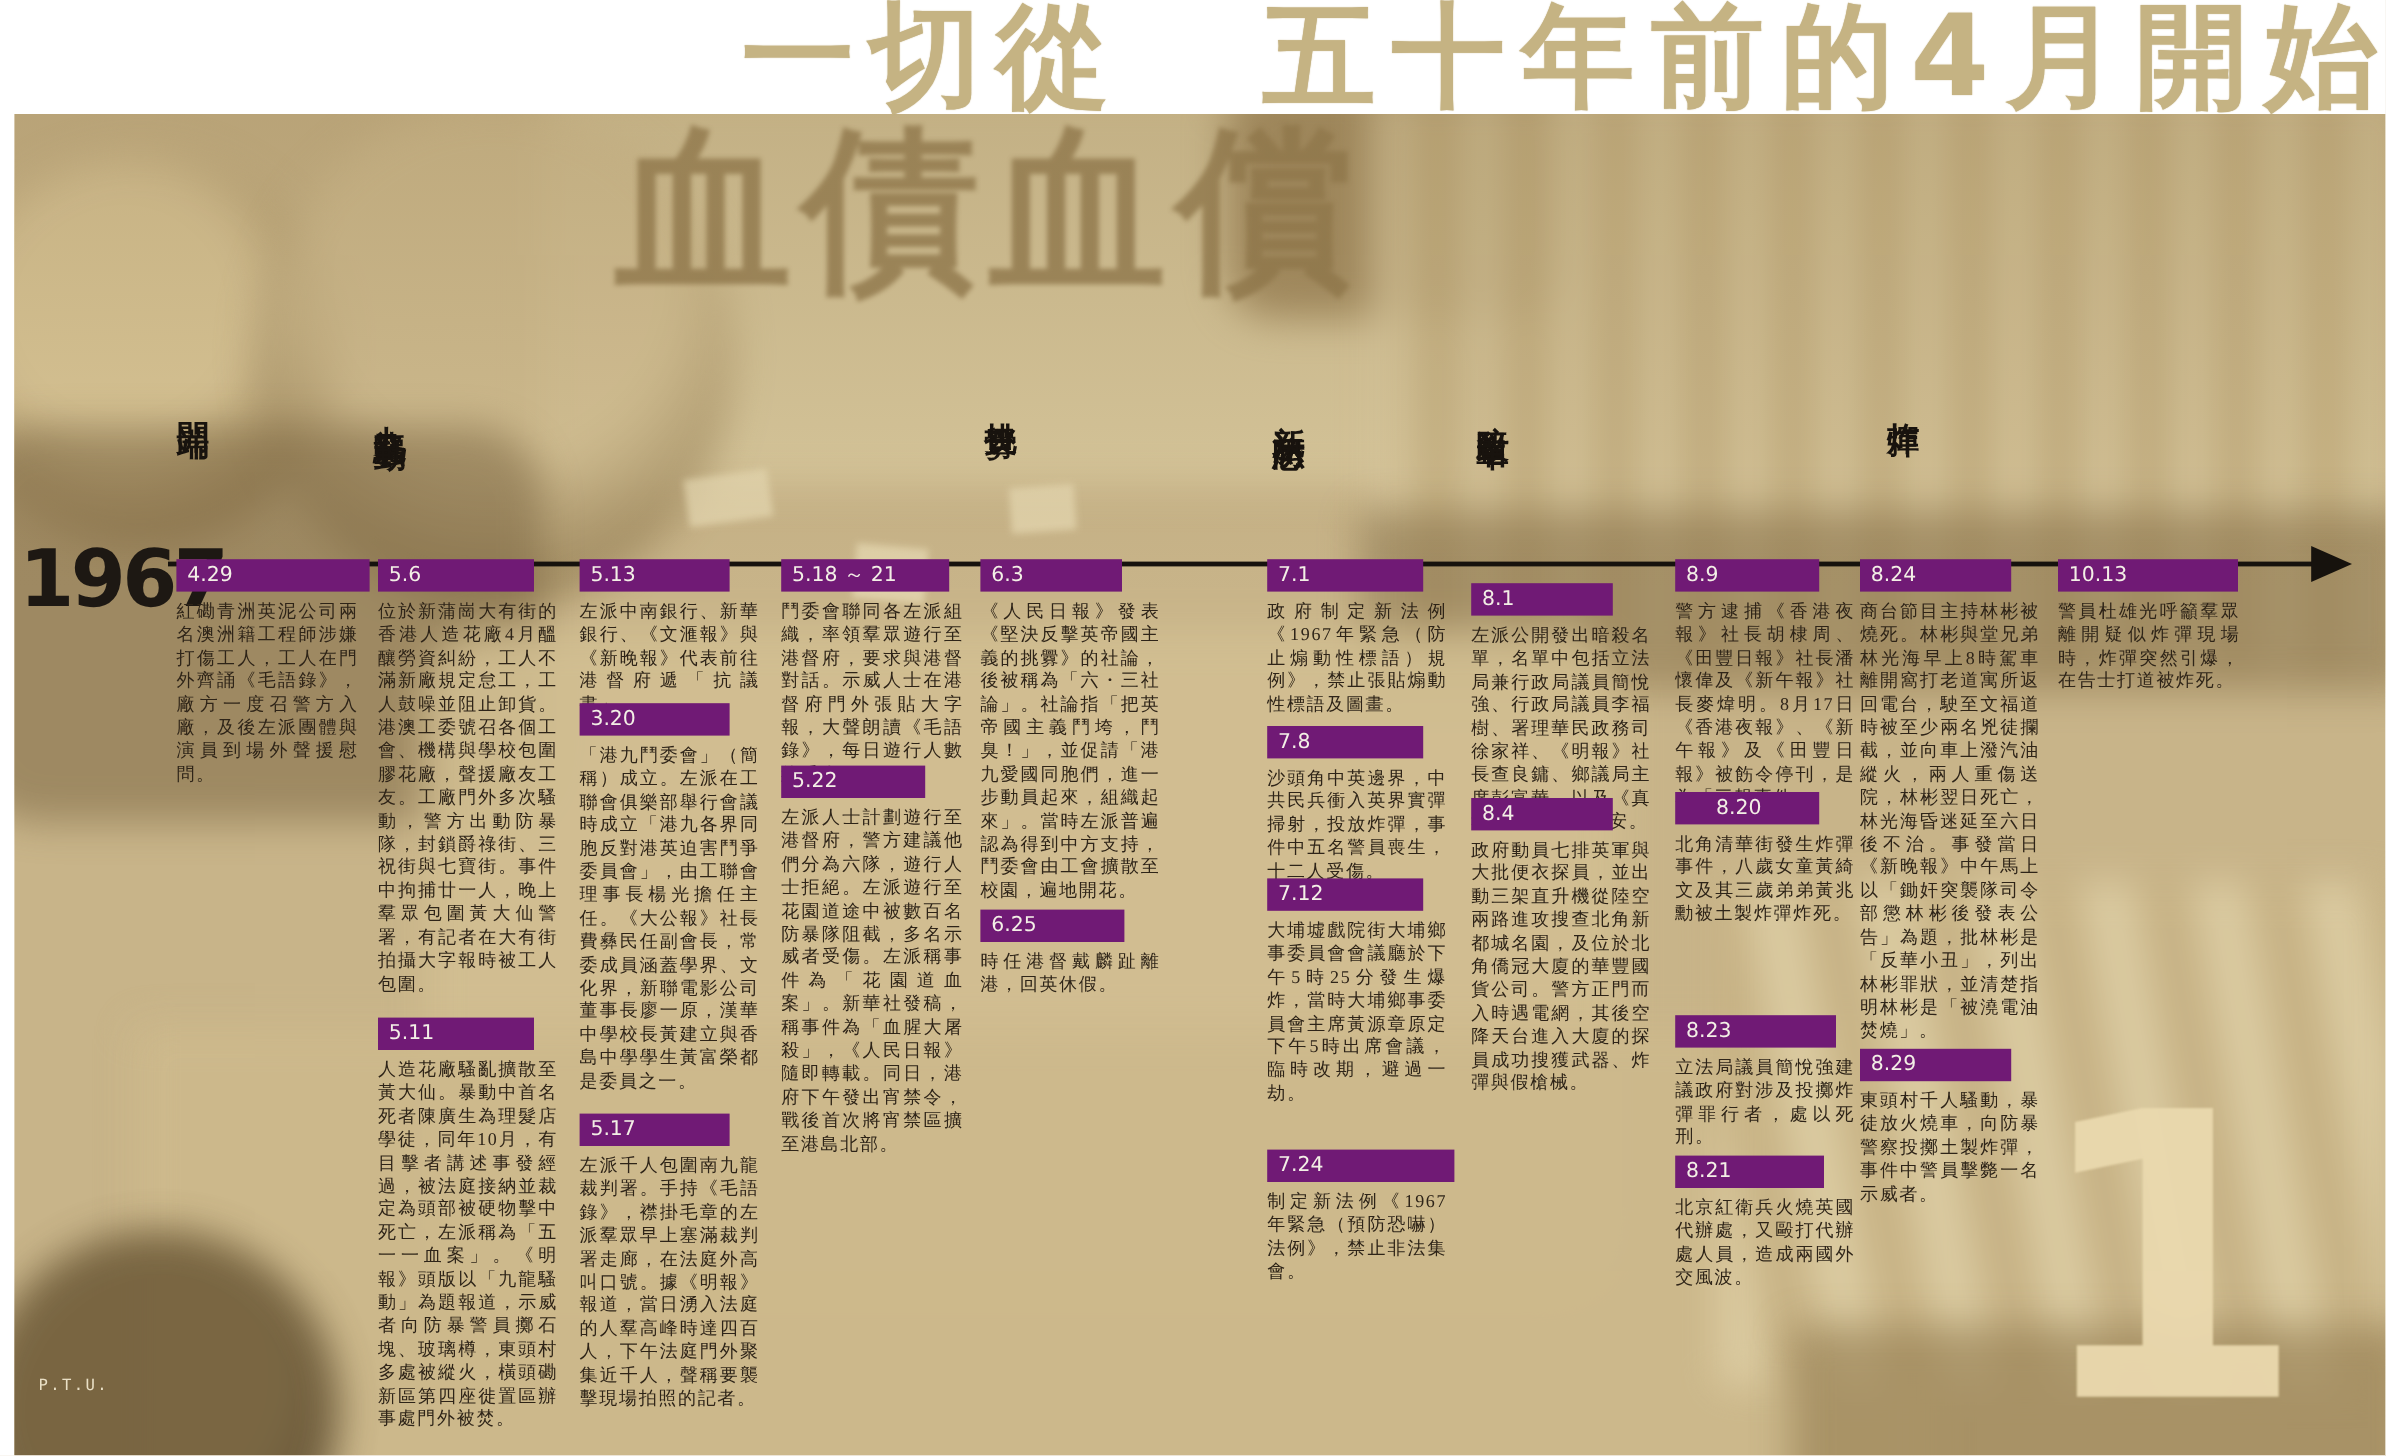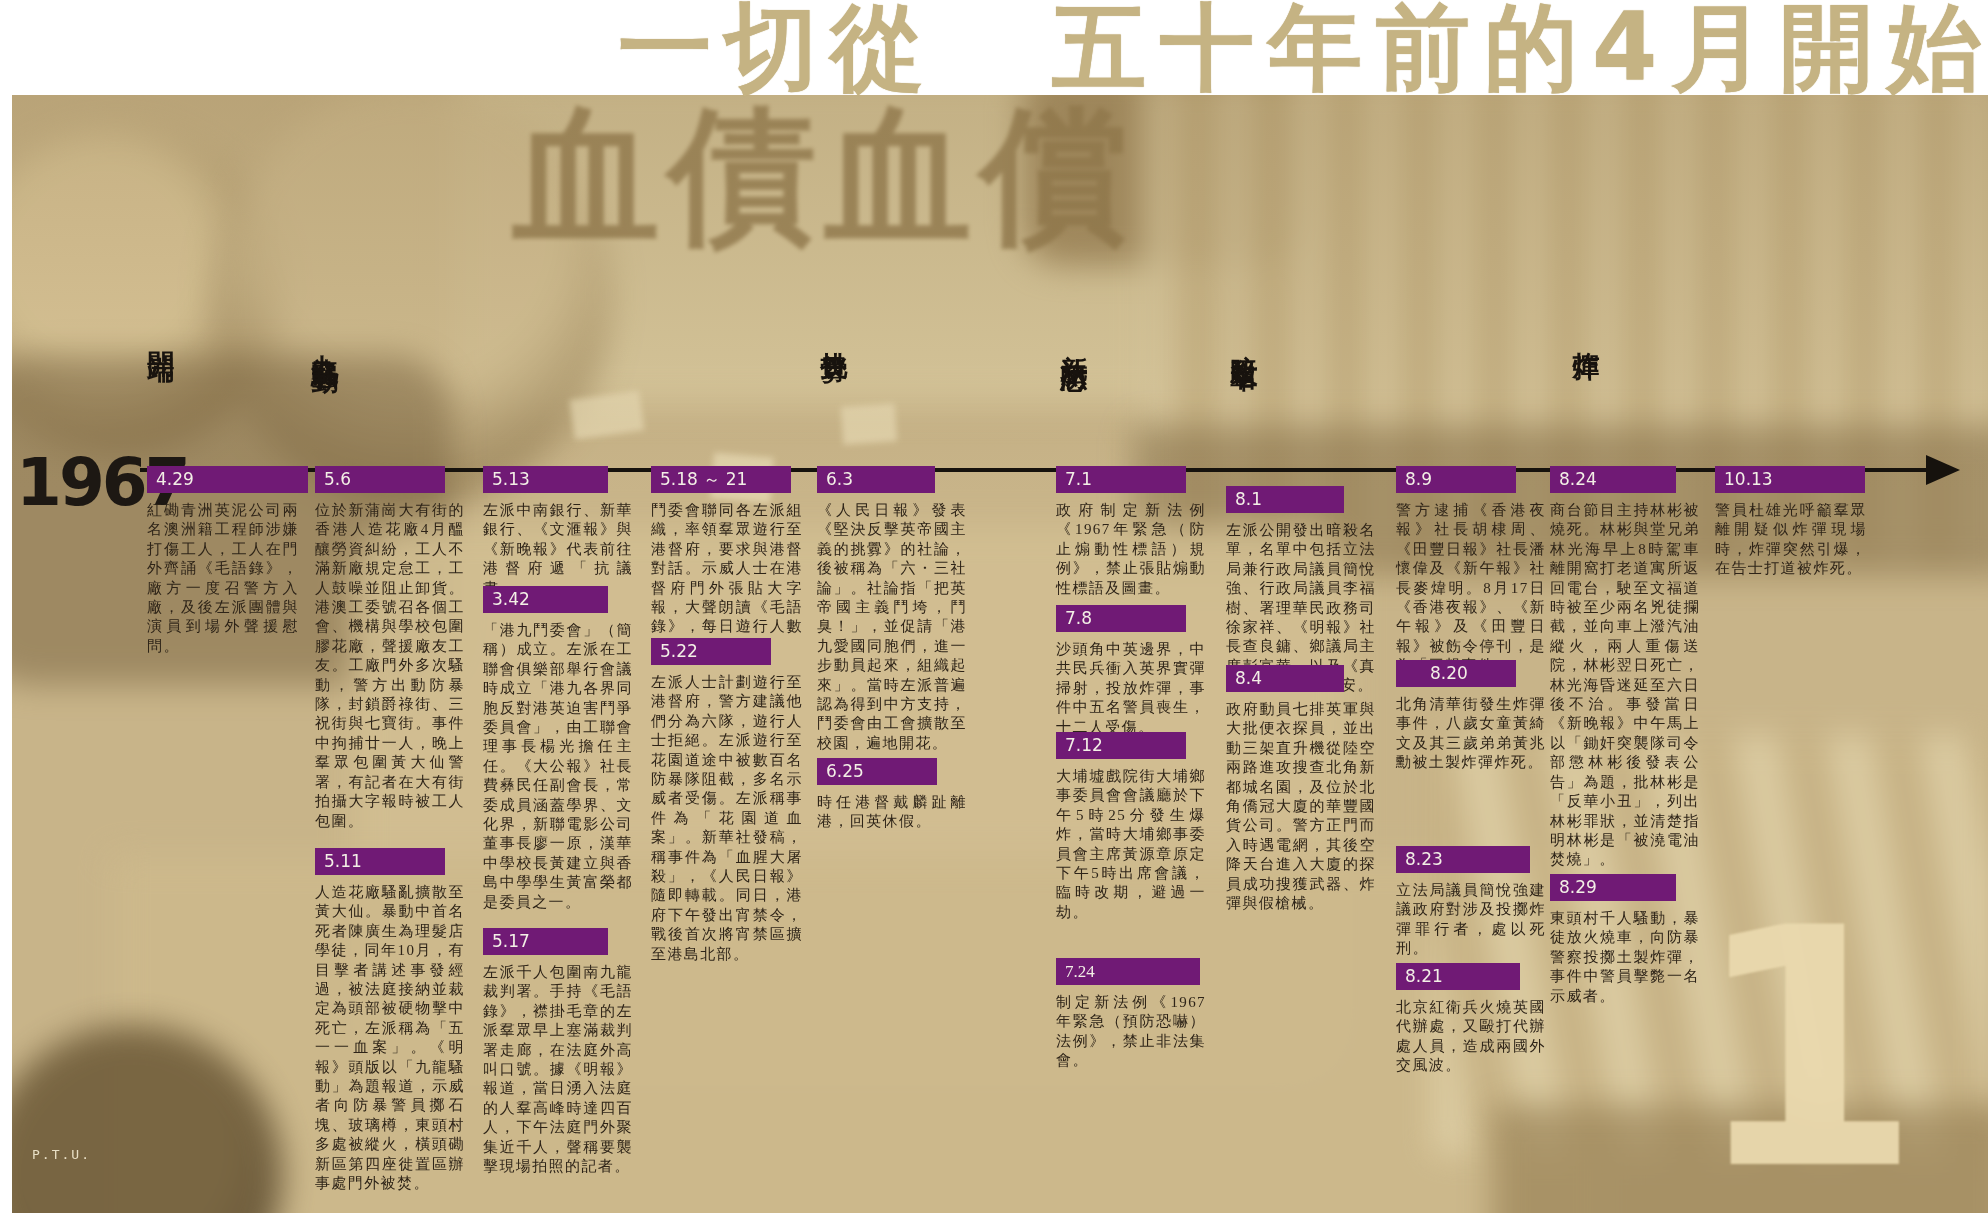--- a/index.html
+++ b/index.html
@@ -140,21 +140,21 @@
       </div>
       <div class="event" style="left: 315px; top: 848px; width: 150px;">
         <div class="date-box" style="width: 130px;">5.11</div>
         <div class="event-text">人造花廠騷亂擴散至黃大仙。暴動中首名死者陳廣生為理髮店學徒，同年10月，有目擊者講述事發經過，被法庭接納並裁定為頭部被硬物擊中死亡，左派稱為「五一一血案」。《明報》頭版以「九龍騷動」為題報道，示威者向防暴警員擲石塊、玻璃樽，東頭村多處被縱火，橫頭磡新區第四座徙置區辦事處門外被焚。</div>
       </div>
       <div class="event" style="left: 483px; top: 466px; width: 150px;">
         <div class="date-box" style="width: 125px;">5.13</div>
         <div class="event-text">左派中南銀行、新華銀行、《文滙報》與《新晚報》代表前往港督府遞「抗議書」。</div>
       </div>
       <div class="event" style="left: 483px; top: 586px; width: 150px;">
-        <div class="date-box" style="width: 125px;">3.42</div>
+        <div class="date-box" style="width: 125px;">3.20</div>
         <div class="event-text">「港九鬥委會」（簡稱）成立。左派在工聯會俱樂部舉行會議時成立「港九各界同胞反對港英迫害鬥爭委員會」，由工聯會理事長楊光擔任主任。《大公報》社長費彝民任副會長，常委成員涵蓋學界、文化界，新聯電影公司董事長廖一原，漢華中學校長黃建立與香島中學學生黃富榮都是委員之一。</div>
       </div>
       <div class="event" style="left: 483px; top: 928px; width: 150px;">
         <div class="date-box" style="width: 125px;">5.17</div>
         <div class="event-text">左派千人包圍南九龍裁判署。手持《毛語錄》，襟掛毛章的左派羣眾早上塞滿裁判署走廊，在法庭外高叫口號。據《明報》報道，當日湧入法庭的人羣高峰時達四百人，下午法庭門外聚集近千人，聲稱要襲擊現場拍照的記者。</div>
       </div>
       <div class="event" style="left: 651px; top: 466px; width: 152px;">
         <div class="date-box" style="width: 140px;">5.18 ～ 21</div>
         <div class="event-text">鬥委會聯同各左派組織，率領羣眾遊行至港督府，要求與港督對話。示威人士在港督府門外張貼大字報，大聲朗讀《毛語錄》，每日遊行人數約千人。</div>
       </div>
@@ -176,21 +176,21 @@
       </div>
       <div class="event" style="left: 1056px; top: 605px; width: 150px;">
         <div class="date-box" style="width: 130px;">7.8</div>
         <div class="event-text">沙頭角中英邊界，中共民兵衝入英界實彈掃射，投放炸彈，事件中五名警員喪生，十二人受傷。</div>
       </div>
       <div class="event" style="left: 1056px; top: 732px; width: 150px;">
         <div class="date-box" style="width: 130px;">7.12</div>
         <div class="event-text">大埔墟戲院街大埔鄉事委員會會議廳於下午5時25分發生爆炸，當時大埔鄉事委員會主席黃源章原定下午5時出席會議，臨時改期，避過一劫。</div>
       </div>
       <div class="event" style="left: 1056px; top: 958px; width: 150px;">
-        <div class="date-box" style="width: 144px; font-family: Liberation Serif, serif;">7.24</div>
+        <div class="date-box" style="width: 156px;">7.24</div>
         <div class="event-text">制定新法例《1967年緊急（預防恐嚇）法例》，禁止非法集會。</div>
       </div>
       <div class="event" style="left: 1226px; top: 486px; width: 150px;">
         <div class="date-box" style="width: 118px;">8.1</div>
         <div class="event-text">左派公開發出暗殺名單，名單中包括立法局兼行政局議員簡悅強、行政局議員李福樹、署理華民政務司徐家祥、《明報》社長查良鏞、鄉議局主席彭富華，以及《真報》總編輯陸海安。</div>
       </div>
       <div class="event" style="left: 1226px; top: 665px; width: 150px;">
         <div class="date-box" style="width: 118px;">8.4</div>
         <div class="event-text">政府動員七排英軍與大批便衣探員，並出動三架直升機從陸空兩路進攻搜查北角新都城名園，及位於北角僑冠大廈的華豐國貨公司。警方正門而入時遇電網，其後空降天台進入大廈的探員成功搜獲武器、炸彈與假槍械。</div>
       </div>

